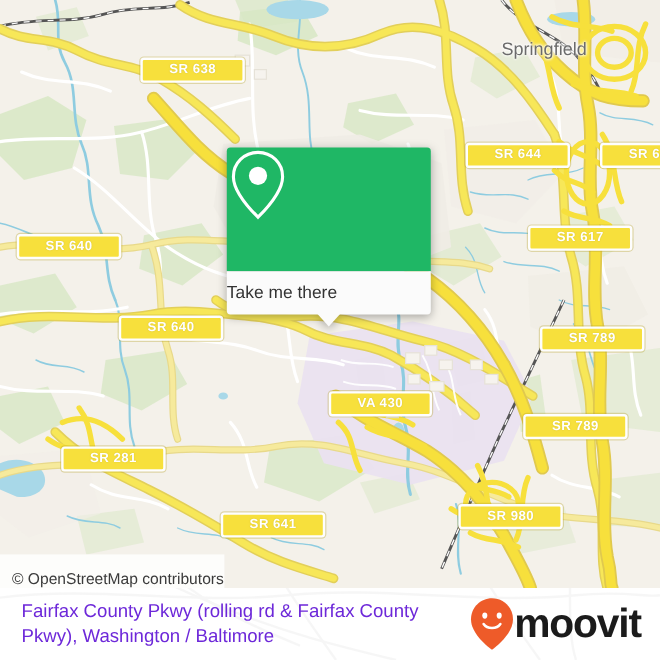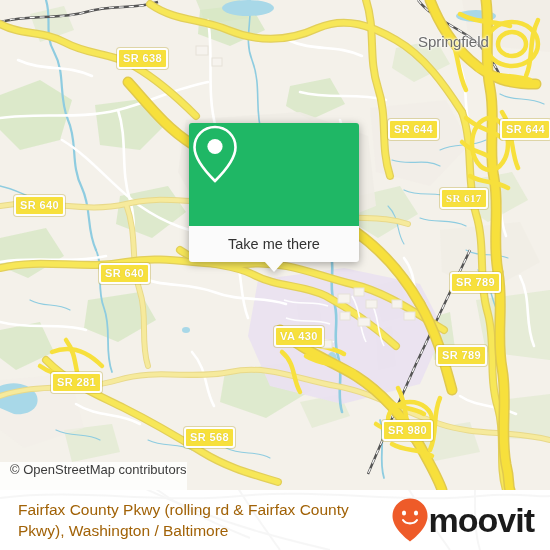--- a/index.html
+++ b/index.html
@@ -8,49 +8,49 @@
 
   #root{position:relative;width:550px;height:550px;overflow:hidden;background:#f2efe9;}
 
   
   #map{position:absolute;left:0;top:0;width:550px;height:490px;overflow:hidden;background:#ffffff;}
   #map svg{position:absolute;left:0;top:0;}
 
   
   .shield{position:absolute;background:#f7e03c;border:2px solid #fefefe;border-radius:3px;
           color:#ffffff;font-size:11px;font-weight:bold;letter-spacing:.4px;
-          padding:2px 4px 3px;white-space:nowrap;line-height:12px;
+          padding:2px 22px 3px;white-space:nowrap;line-height:12px;
           box-shadow:0 0 0 1px rgba(180,160,40,.35);
           text-shadow:0 0 1px rgba(170,150,30,.55);}
 
   
   .place{position:absolute;color:#6b6b6b;font-size:15px;white-space:nowrap;
          text-shadow:0 0 3px #fff,0 0 3px #fff,0 0 2px #fff;}
 
   
   #popup{position:absolute;left:189px;top:123px;width:170px;
          filter:drop-shadow(0 2px 4px rgba(0,0,0,.32));}
   #popup .cardhead{height:103px;background:#1fb765;border-radius:3px 3px 0 0;
                    display:flex;align-items:center;justify-content:center;}
   #popup .cardfoot{height:36px;background:#fbfbfb;border-radius:0 0 3px 3px;
-                   display:flex;align-items:center;justify-content:center;
+                   display:flex;align-items:center;
                    color:#333333;font-size:14.5px;}
   #popup .tail{position:absolute;left:50%;bottom:-10px;transform:translateX(-50%);
                width:0;height:0;border-left:10px solid transparent;
                border-right:10px solid transparent;border-top:11px solid #fbfbfb;}
 
   
-  #attrib{position:absolute;left:0;top:462px;height:28px;display:flex;align-items:flex-start;
+  #attrib{position:absolute;left:0;top:462px;height:28px;display:flex;align-items:flex-end;
           padding-left:10px;color:#3b3b3b;font-size:13px;
           background:rgba(255,255,255,.82);}
   #footer{position:absolute;left:0;top:490px;width:550px;height:60px;background:#ffffff;
           display:flex;align-items:center;overflow:hidden;}
   #footer .ghost{position:absolute;left:0;top:-52px;width:550px;height:112px;opacity:.07;}
   #caption{position:relative;z-index:2;padding-left:18px;width:380px;
-           color:#a16207;font-size:15.5px;line-height:21px;}
+           color:#6d28d9;font-size:15.5px;line-height:21px;}
   #logo{position:relative;z-index:2;display:flex;align-items:center;margin-left:auto;
         padding-right:16px;}
   #logo .word{color:#1b1b1b;font-size:34px;font-weight:bold;letter-spacing:-1px;line-height:34px;}
 </style>
 </head>
 <body>
 
 <div id="root">
 
   <div id="map">
@@ -260,27 +260,27 @@
         <rect x="212" y="58" width="10" height="8"></rect>
       </g>
     </svg>
 
     <div class="place" style="left:418px;top:33px;">Springfield</div>
 
     <div class="shield" style="left:117px;top:48px;">SR 638</div>
     <div class="shield" style="left:388px;top:119px;">SR 644</div>
     <div class="shield" style="left:500px;top:119px;">SR 644</div>
     <div class="shield" style="left:14px;top:195px;">SR 640</div>
-    <div class="shield" style="left:440px;top:188px;font-family:Liberation Serif, serif;">SR 617</div>
+    <div class="shield" style="left:440px;top:188px;">SR 617</div>
     <div class="shield" style="left:99px;top:263px;">SR 640</div>
     <div class="shield" style="left:450px;top:272px;">SR 789</div>
     <div class="shield" style="left:274px;top:326px;">VA 430</div>
     <div class="shield" style="left:436px;top:345px;">SR 789</div>
     <div class="shield" style="left:51px;top:372px;">SR 281</div>
-    <div class="shield" style="left:184px;top:427px;">SR 568</div>
+    <div class="shield" style="left:184px;top:427px;">SR 641</div>
     <div class="shield" style="left:382px;top:420px;">SR 980</div>
 
     <div id="popup">
       <div class="cardhead">
         <svg width="52" height="62" viewBox="0 0 52 62">
           <path d="M26 4 C14.5 4 5.5 13 5.5 24.2 C5.5 36.5 20 52 26 58 C32 52 46.5 36.5 46.5 24.2 C46.5 13 37.5 4 26 4 Z" fill="none" stroke="#ffffff" stroke-width="2.6"></path>
           <circle cx="26" cy="23.5" r="7.6" fill="#ffffff"></circle>
         </svg>
       </div>
       <div class="cardfoot">

